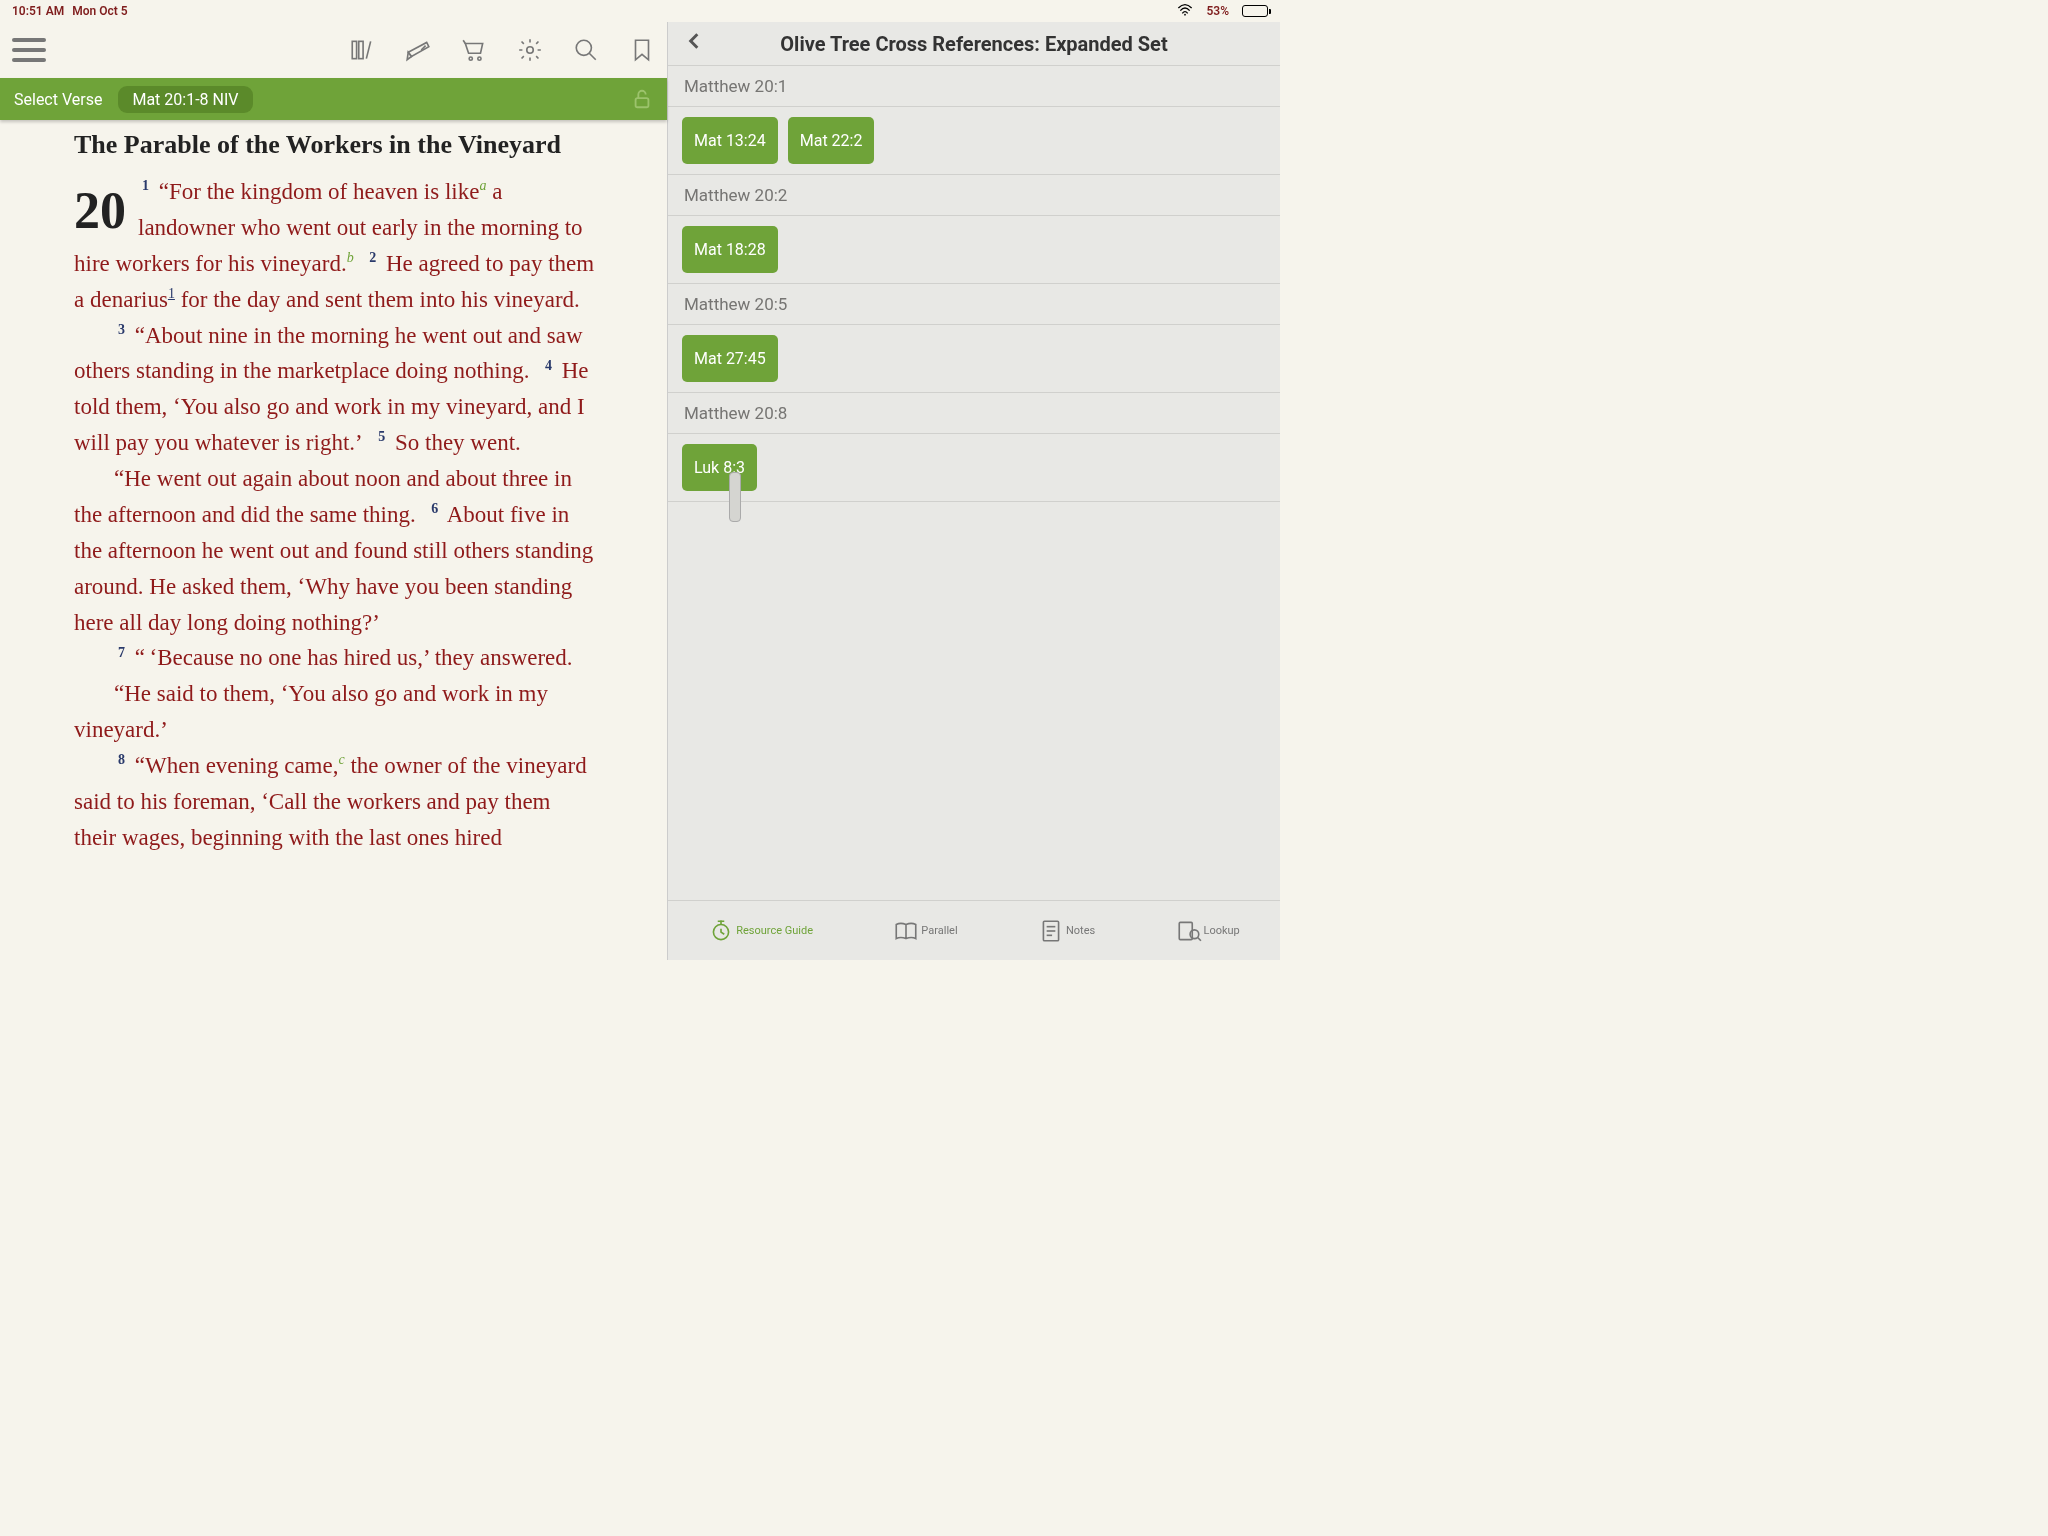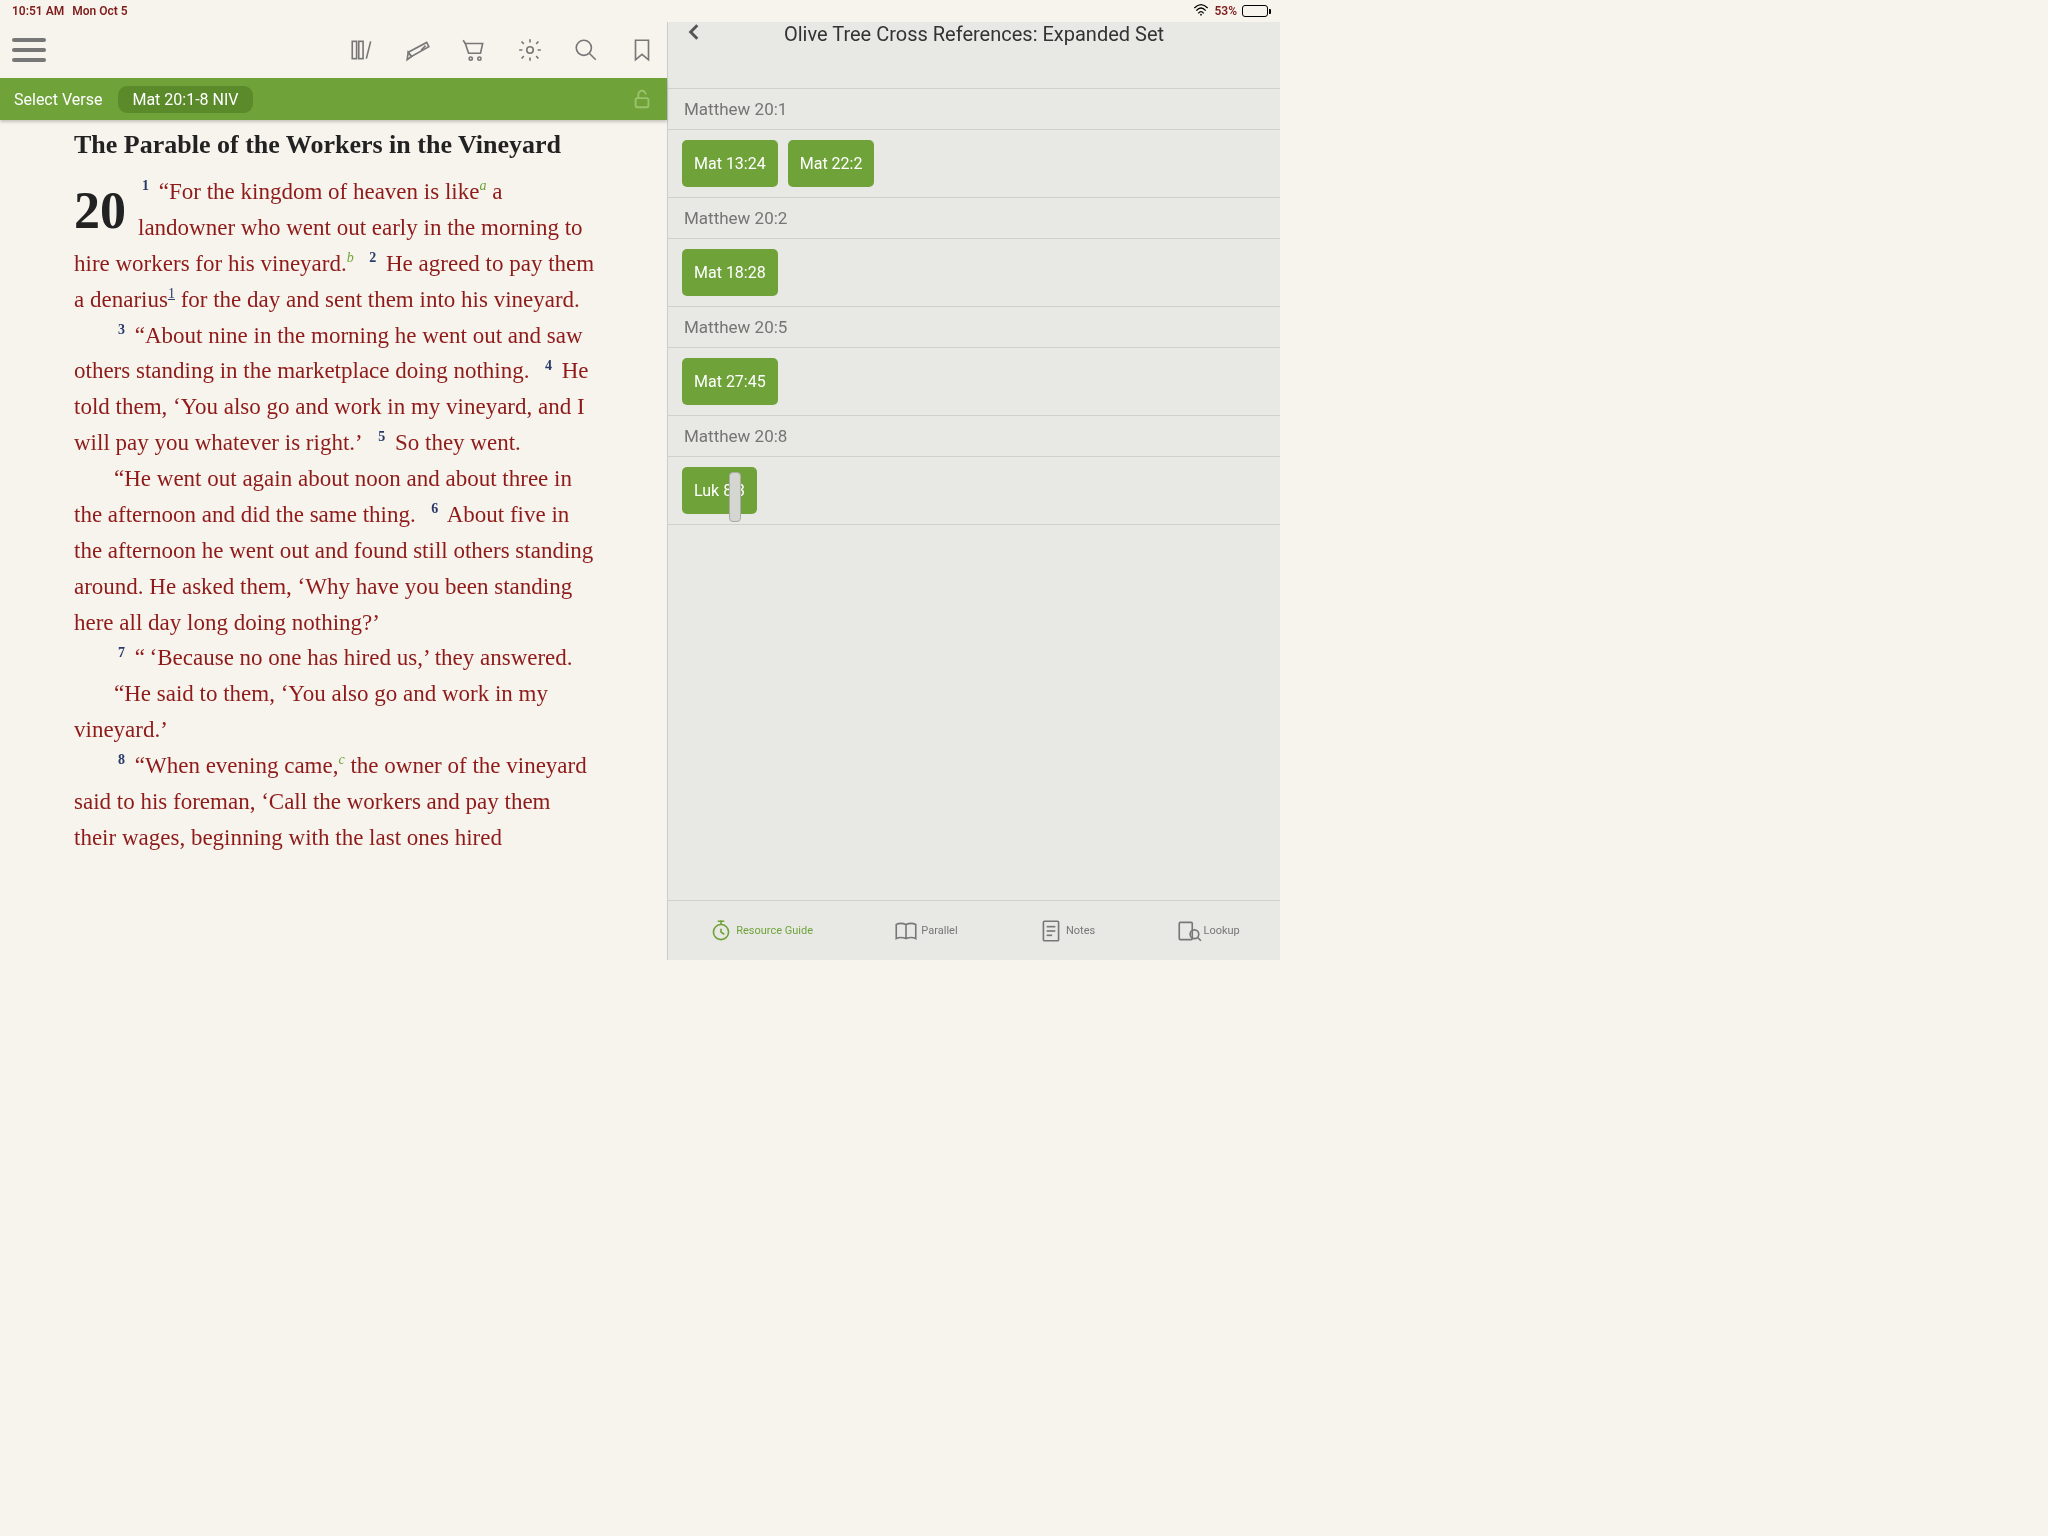--- a/index.html
+++ b/index.html
@@ -14,21 +14,21 @@
   
   .status-bar {
     height: 22px;
     background: #f6f4ec;
     display: flex; align-items: center; justify-content: space-between;
     padding: 0 12px;
     font-size: 12px; font-weight: 600;
     color: #7f1d1d;
   }
   .status-left { display: flex; gap: 8px; }
-  .status-right { display: flex; align-items: center; gap: 5px; }
+  .status-right { display: flex; align-items: center; gap: 13px; }
   .wifi-icon { width: 16px; height: 12px; }
   .battery-icon { width: 26px; height: 12px; border: 1.5px solid #000; border-radius: 3px; position: relative; }
   .battery-icon::after { content: ''; position: absolute; right: -4px; top: 3px; width: 2px; height: 5px; background: #000; border-radius: 0 1px 1px 0; }
   .battery-fill { width: 53%; height: 100%; background: #000; border-radius: 1px 0 0 1px; }
 
   
   .main-container { flex: 1; display: flex; overflow: hidden; }
 
   
   .left-pane { width: 667px; display: flex; flex-direction: column; background: #f6f4ec; position: relative; }
@@ -66,22 +66,23 @@
   .verse-body { font-size: 23px; line-height: 1.56; color: #8f1a1a; }
   .verse-num { color: #2a3a6b; font-size: 14px; font-weight: 700; vertical-align: super; margin: 0 4px; }
   .footnote { color: #6fa339; font-style: italic; font-size: 14px; vertical-align: super; }
   .footlink { color: #2a3a6b; font-size: 14px; vertical-align: super; text-decoration: underline; }
   .para-indent { text-indent: 40px; }
 
   
   .right-pane { flex: 1; background: #e8e8e5; display: flex; flex-direction: column; border-left: 1px solid #ccc; }
 
   .right-header {
-    height: 67px; display: flex; align-items: flex-start; position: relative;
+    height: 44px; display: flex; align-items: center; position: relative;
     border-bottom: 1px solid #d0d0cd;
+    font-weight: bold;
   }
   .back-chevron { position: absolute; left: 16px; width: 20px; height: 26px; cursor: pointer; }
   .back-chevron svg { stroke: #555; fill: none; stroke-width: 3.5; }
   .right-title { flex: 1; text-align: center; font-size: 20px; color: #333; }
 
   .xref-list { flex: 1; overflow-y: auto; }
   .xref-section-header {
     padding: 10px 16px; color: #767573; font-size: 17px;
     border-bottom: 1px solid #d0d0cd;
   }

